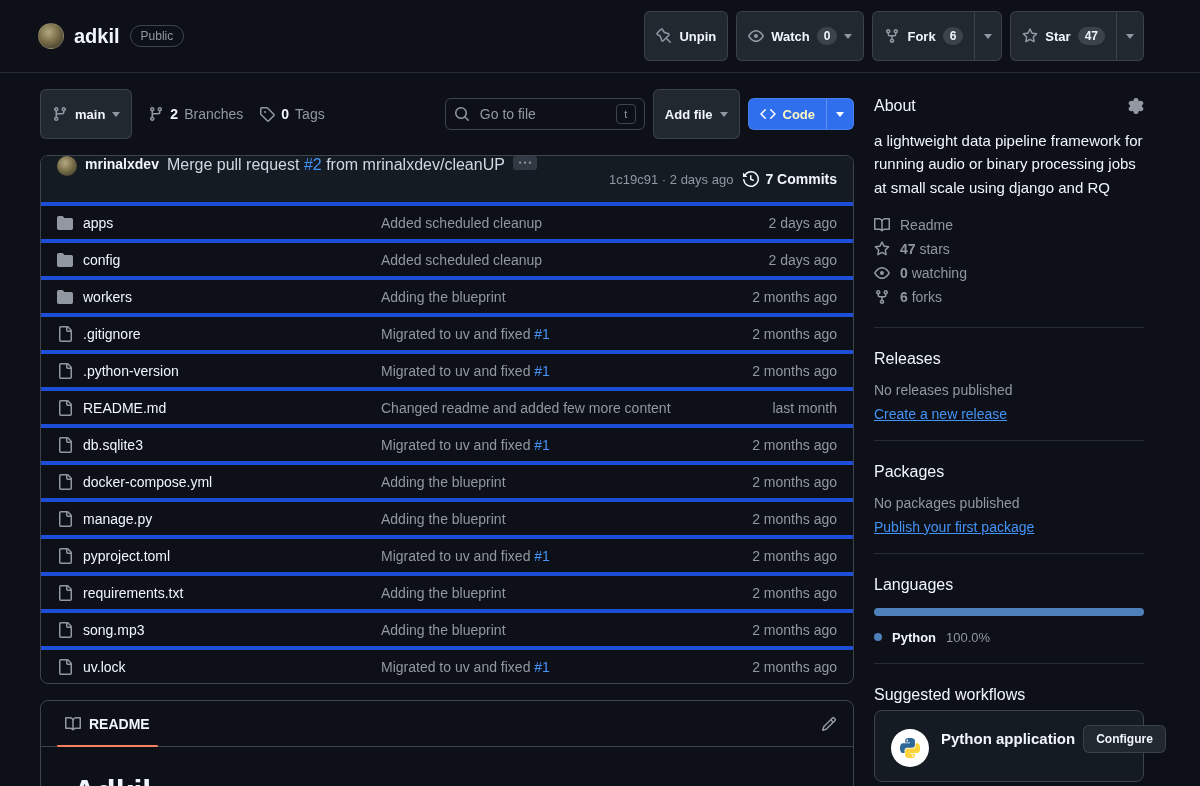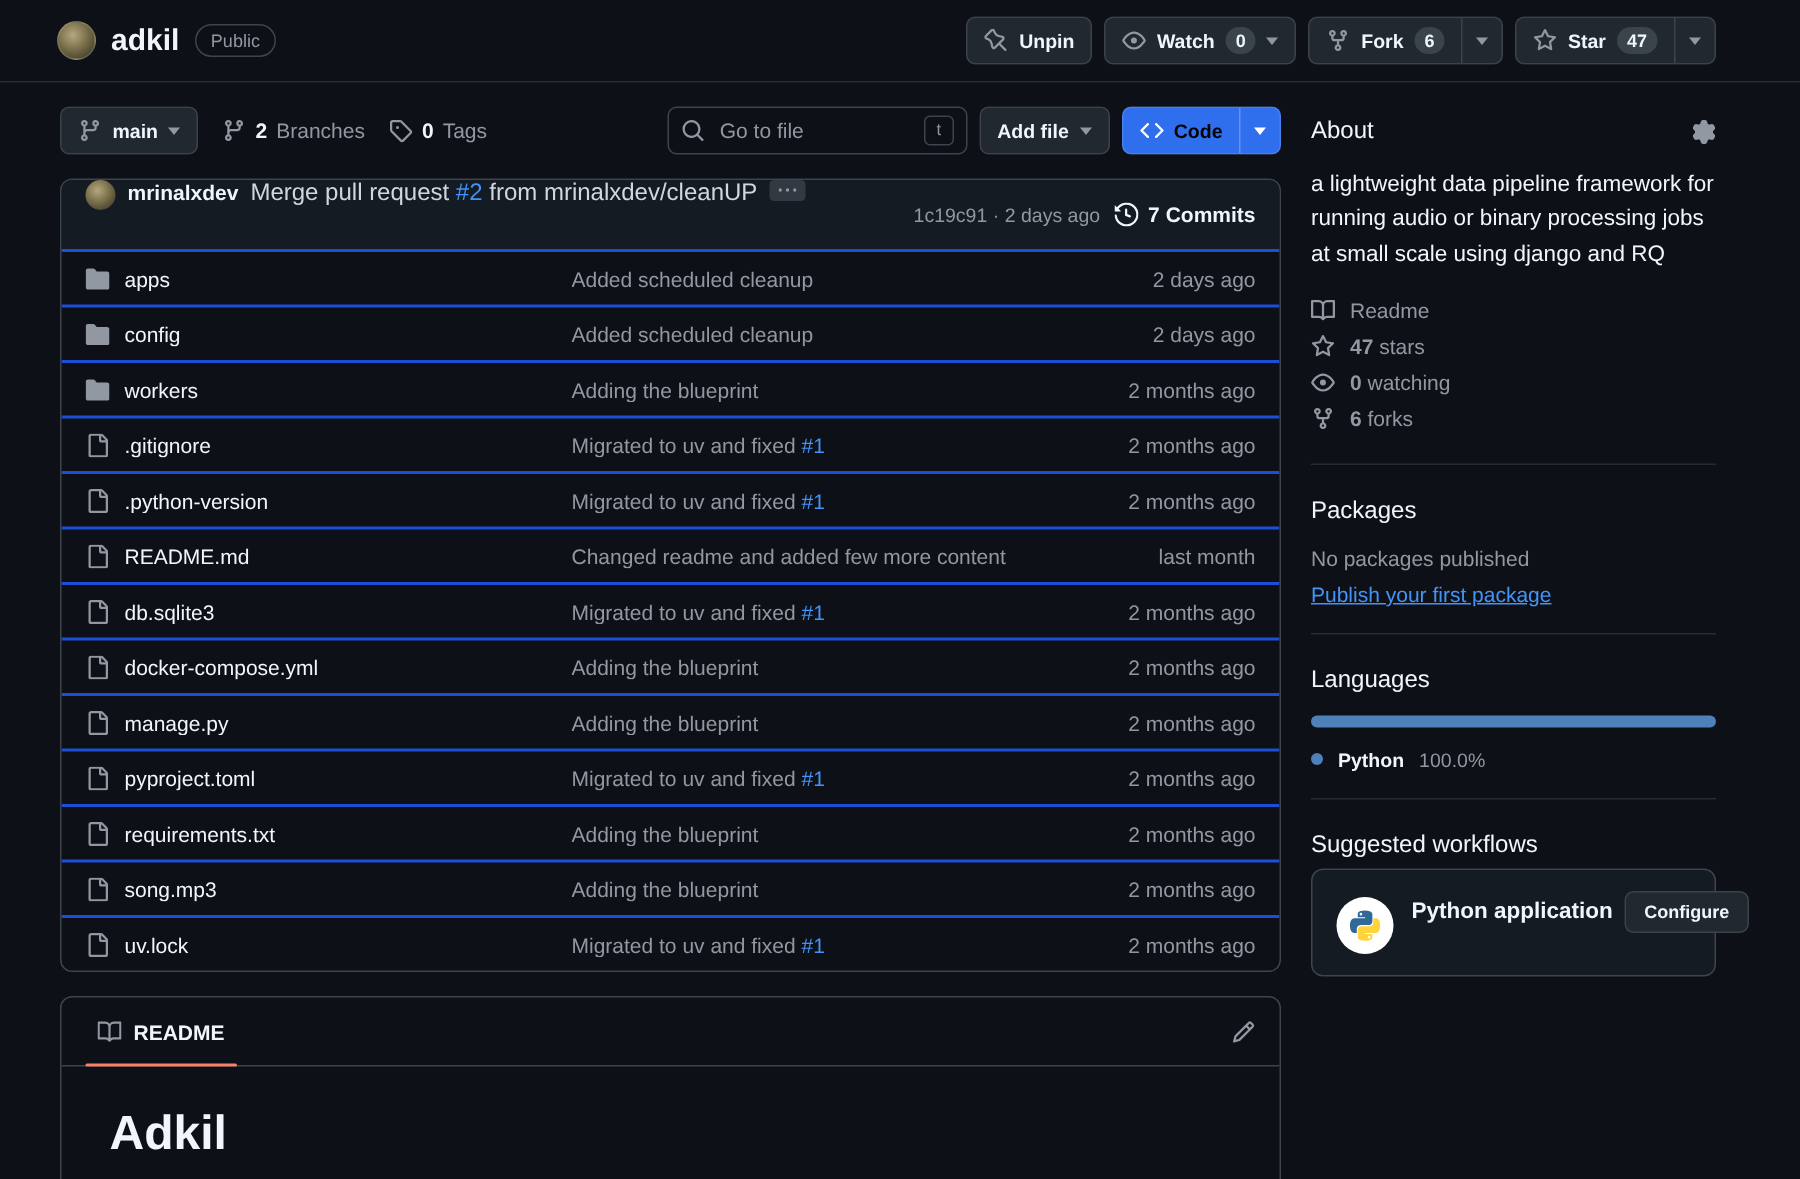--- a/index.html
+++ b/index.html
@@ -24,21 +24,21 @@
     padding:11px 56px 11px 38px;border-bottom:1px solid #262c36}
   .title-group{display:flex;align-items:center}
   .owner-avatar{width:26px;height:26px;border-radius:50%;flex:none;
     background:radial-gradient(circle at 40% 35%,#b3a980,#7a6f4a 45%,#4a4430 80%,#2e2a1c);
     border:1px solid rgba(255,255,255,.15)}
   .repo-name{font-size:20px;font-weight:700;margin-left:10px;color:#f0f6fc}
   .vis-badge{margin-left:10px;font-size:12px;color:#9198a1;border:1px solid #3d444d;
     border-radius:999px;padding:2px 10px;line-height:16px}
   .header-actions{display:flex;gap:8px;align-items:center}
   .btn-group{display:flex;align-items:stretch;background:#212830;
-    border:1px solid rgba(240,246,252,.13);border-radius:6px;height:32px;color:#f0f6fc}
+    border:1px solid rgba(240,246,252,.13);border-radius:6px;height:50px;color:#f0f6fc}
   .btn-seg{display:flex;align-items:center;gap:7px;padding:0 11px;font-size:13px;
     font-weight:600;cursor:pointer}
   .btn-seg.caret-seg{padding:0 9px;border-left:1px solid rgba(240,246,252,.13)}
   .counter{background:rgba(101,108,118,.4);border-radius:999px;padding:0 7px;
     font-size:12px;line-height:18px;height:18px;font-weight:600}
   .caret{width:0;height:0;border-left:4px solid transparent;border-right:4px solid transparent;
     border-top:5px solid #9198a1}
 
   
   .layout{display:flex;gap:20px;padding:16px 56px 0 40px;align-items:flex-start}
@@ -52,41 +52,41 @@
   .spacer{flex:1}
   .search-box{display:flex;align-items:center;width:200px;height:32px;border:1px solid #3d444d;
     border-radius:6px;padding:0 8px;gap:8px;margin-right:8px}
   .search-box input{background:transparent;border:none;outline:none;color:#f0f6fc;
     flex:1;min-width:0;font-size:14px;font-family:inherit}
   .search-box input::placeholder{color:#9198a1}
   .key-hint{width:20px;height:20px;border:1px solid #3d444d;border-radius:4px;color:#9198a1;
     font-size:11px;display:flex;align-items:center;justify-content:center}
   .add-file{margin-right:8px}
   .code-group{background:var(--primary-button);border:1px solid rgba(240,246,252,.13);
-    border-radius:6px;display:flex;height:32px;color:#000000}
+    border-radius:6px;display:flex;height:32px;color:#fef9c3}
   .code-group .btn-seg.caret-seg{border-left:1px solid rgba(255,255,255,.25)}
   .code-group .caret{border-top-color:#fff}
   .code-group .icn{fill:#fff}
 
   
   .file-card{border:1px solid #3d444d;border-radius:8px;overflow:hidden}
   .commit-bar{display:flex;gap:8px;background:#151b23;padding:0 16px;height:46px}
   .commit-avatar{width:20px;height:20px;border-radius:50%;flex:none;
     background:radial-gradient(circle at 40% 35%,#b3a980,#7a6f4a 45%,#4a4430 80%,#2e2a1c)}
   .commit-author{font-weight:700;font-size:14px}
   .commit-msg{color:#d1d7e0;font-size:16px;white-space:nowrap;overflow:hidden;text-overflow:ellipsis}
   .link{color:var(--accent-link)}
   .ellipsis-pill{width:24px;height:14px;border-radius:3px;background:#323942;display:flex;
     align-items:center;justify-content:center;cursor:pointer;flex:none}
   .commit-right{margin-left:auto;display:flex;align-items:center;gap:10px;flex:none}
   .hash-time{color:#9198a1;font-size:13px;white-space:nowrap}
   .commits-link{display:flex;align-items:center;gap:6px;font-weight:700;font-size:14px;cursor:pointer}
 
   .file-row{display:grid;grid-template-columns:324px 1fr 135px;align-items:center;height:37px;
-    padding:0 16px;border-top:2px solid #1d4ed8;font-size:14px;cursor:pointer}
+    padding:0 16px;border-top:4px solid #1d4ed8;font-size:14px;cursor:pointer}
   .cell-name{display:flex;align-items:center;gap:10px;color:#f0f6fc;overflow:hidden;white-space:nowrap}
   .cell-msg{color:#9198a1;overflow:hidden;white-space:nowrap;text-overflow:ellipsis}
   .cell-date{color:#9198a1;text-align:right;white-space:nowrap}
 
   
   .readme-card{margin-top:16px;border:1px solid #3d444d;border-radius:8px;overflow:hidden}
   .readme-header{display:flex;align-items:center;padding:0 16px;height:46px;border-bottom:1px solid #3d444d}
   .readme-tab{display:flex;align-items:center;gap:8px;font-size:14px;font-weight:600;height:100%;
     padding:0 8px;position:relative;cursor:pointer}
   .readme-tab::after{content:"";position:absolute;left:0;right:0;bottom:-1px;height:2px;
@@ -462,20 +462,25 @@
         <span class="meta-text"><b>0</b><span> watching</span></span>
       </div>
       <div class="meta-item">
         <svg class="icn" width="16" height="16" viewBox="0 0 16 16">
             <path d="M5 5.372v.878c0 .414.336.75.75.75h4.5a.75.75 0 0 0 .75-.75v-.878a2.25 2.25 0 1 1 1.5 0v.878a2.25 2.25 0 0 1-2.25 2.25h-1.5v2.128a2.251 2.251 0 1 1-1.5 0V8.5h-1.5A2.25 2.25 0 0 1 3.5 6.25v-.878a2.25 2.25 0 1 1 1.5 0ZM5 3.25a.75.75 0 1 0-1.5 0 .75.75 0 0 0 1.5 0Zm6.75.75a.75.75 0 1 0 0-1.5.75.75 0 0 0 0 1.5Zm-3 8.75a.75.75 0 1 0-1.5 0 .75.75 0 0 0 1.5 0Z"></path>
           </svg>
         <span class="meta-text"><b>6</b><span> forks</span></span>
       </div>
     </div>
 
+    <div class="sb-section">
+      <h2 class="sb-h2">Releases</h2>
+      <p class="sb-empty">No releases published</p>
+      <a class="sb-link">Create a new release</a>
+    </div>
 
     <div class="sb-section">
       <h2 class="sb-h2">Packages</h2>
       <p class="sb-empty">No packages published</p>
       <a class="sb-link">Publish your first package</a>
     </div>
 
     <div class="sb-section">
       <h2 class="sb-h2">Languages</h2>
       <div class="lang-bar" style="background: rgb(78, 128, 185);"></div>

